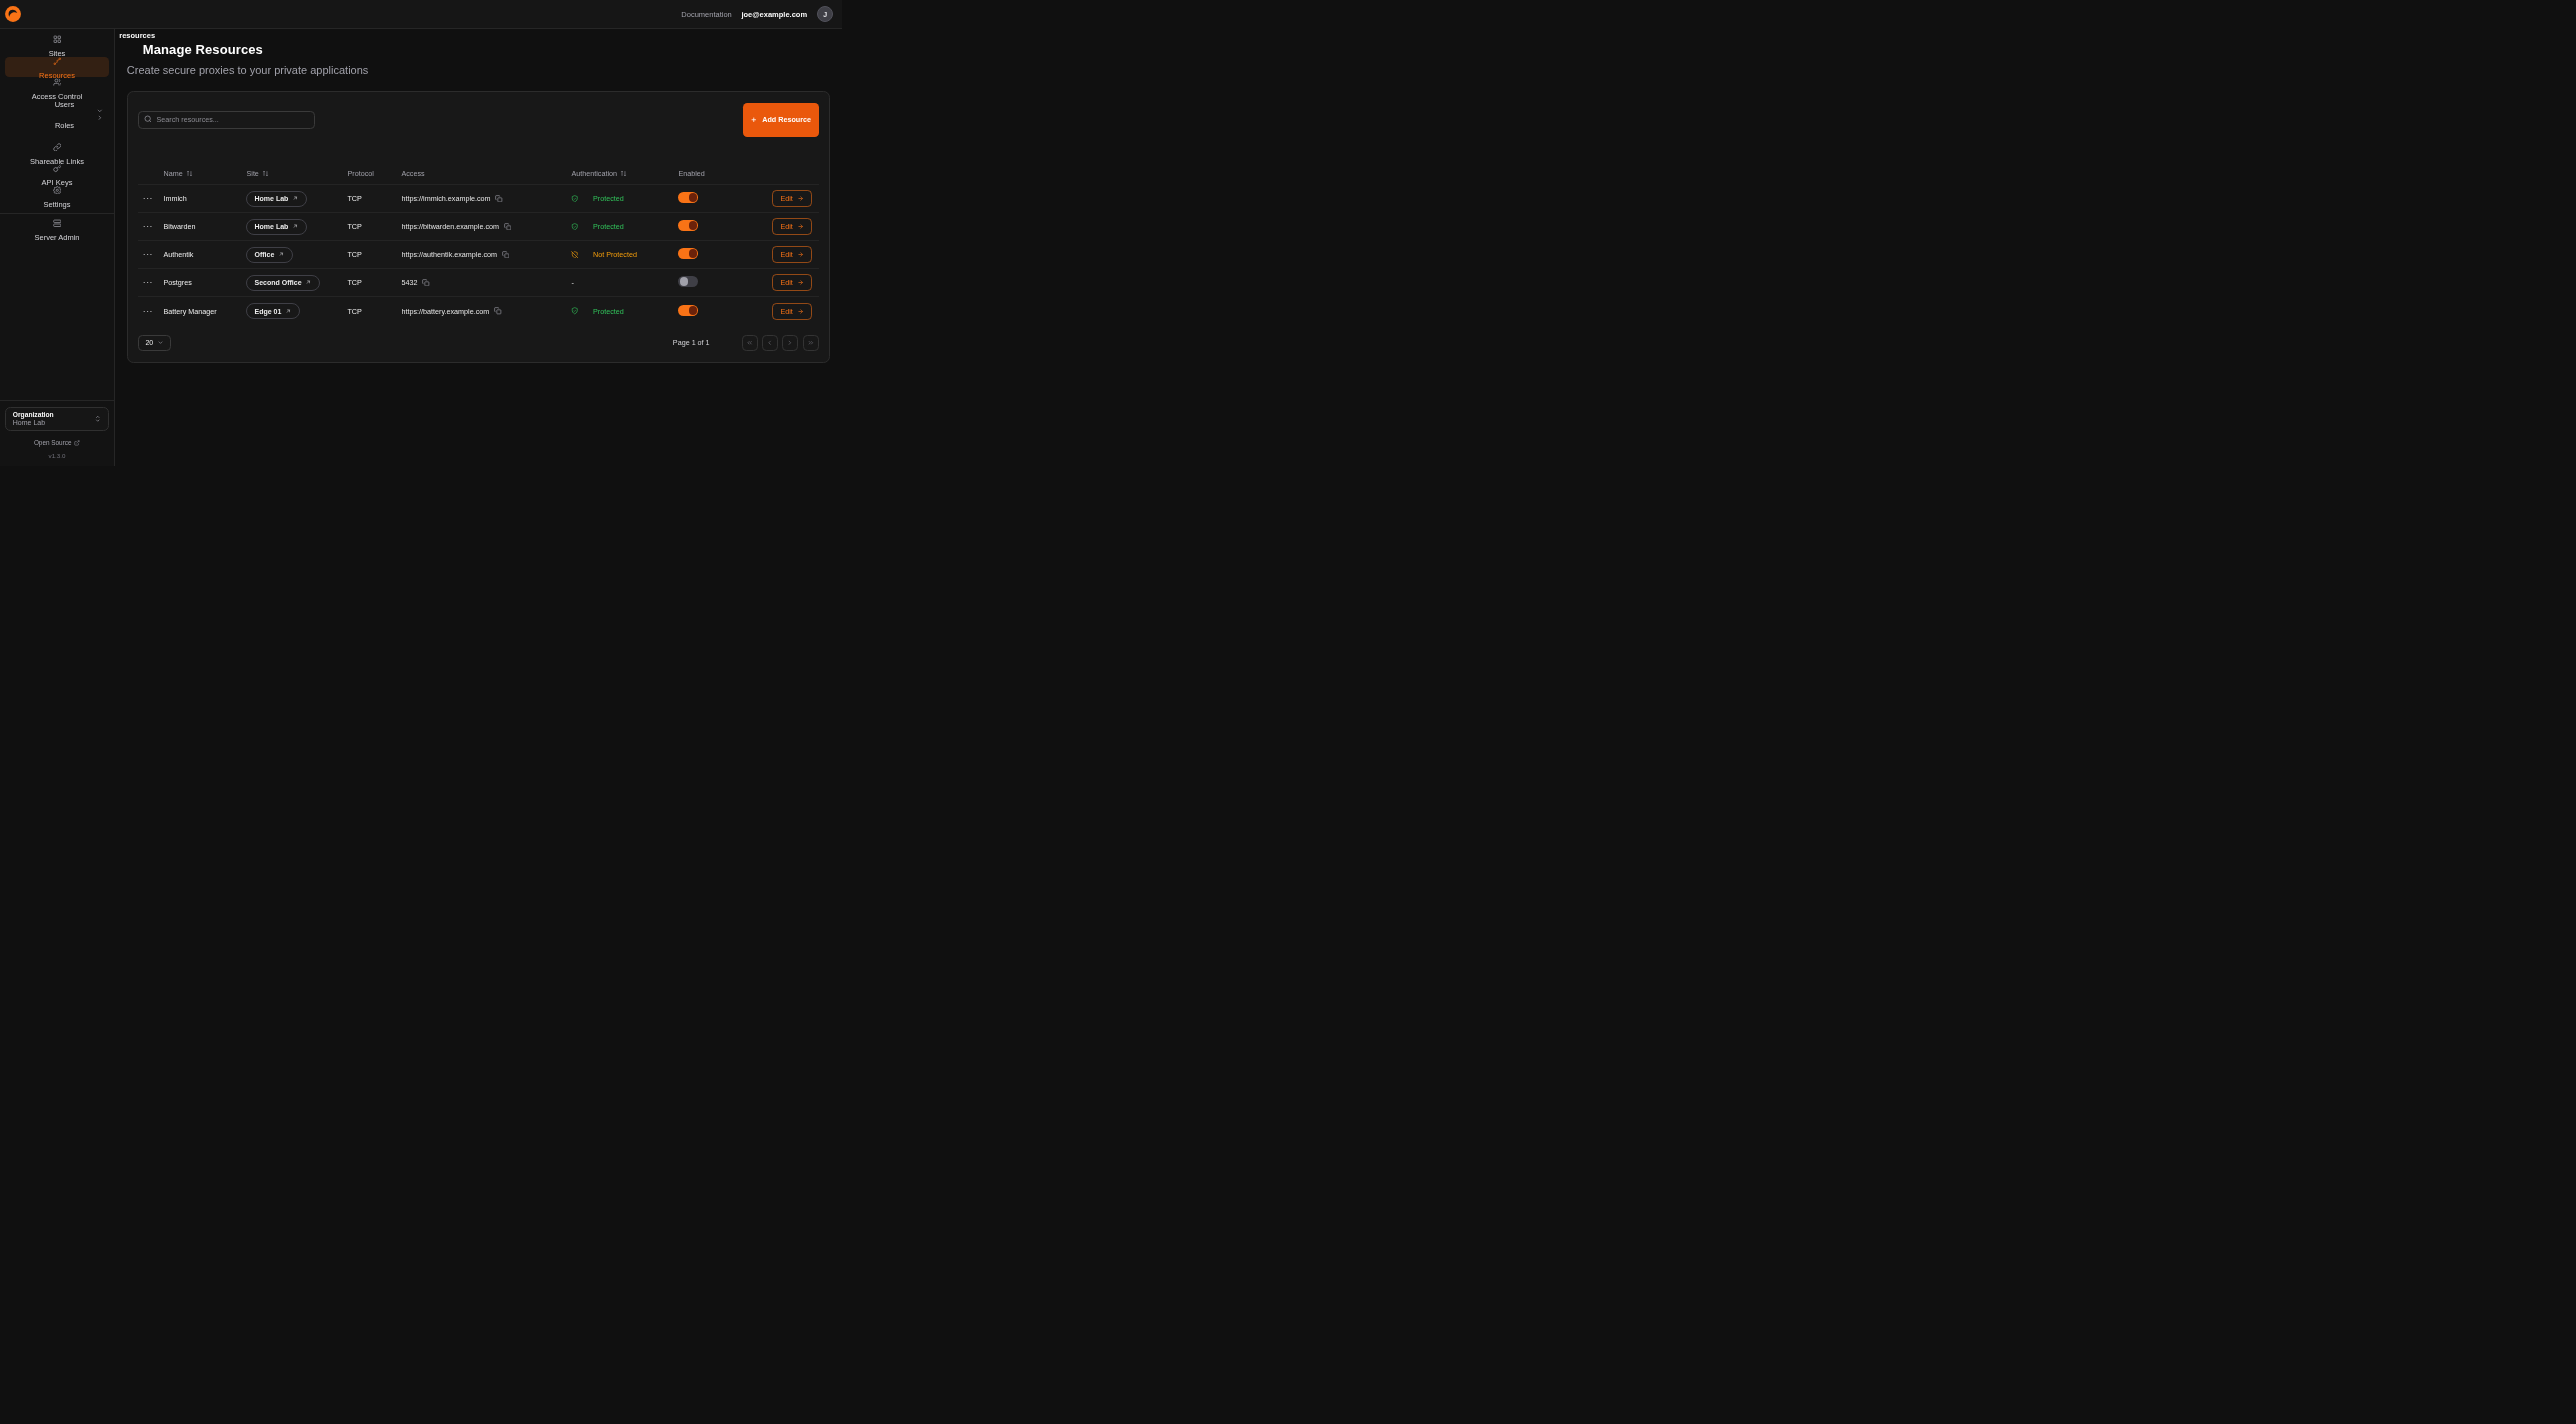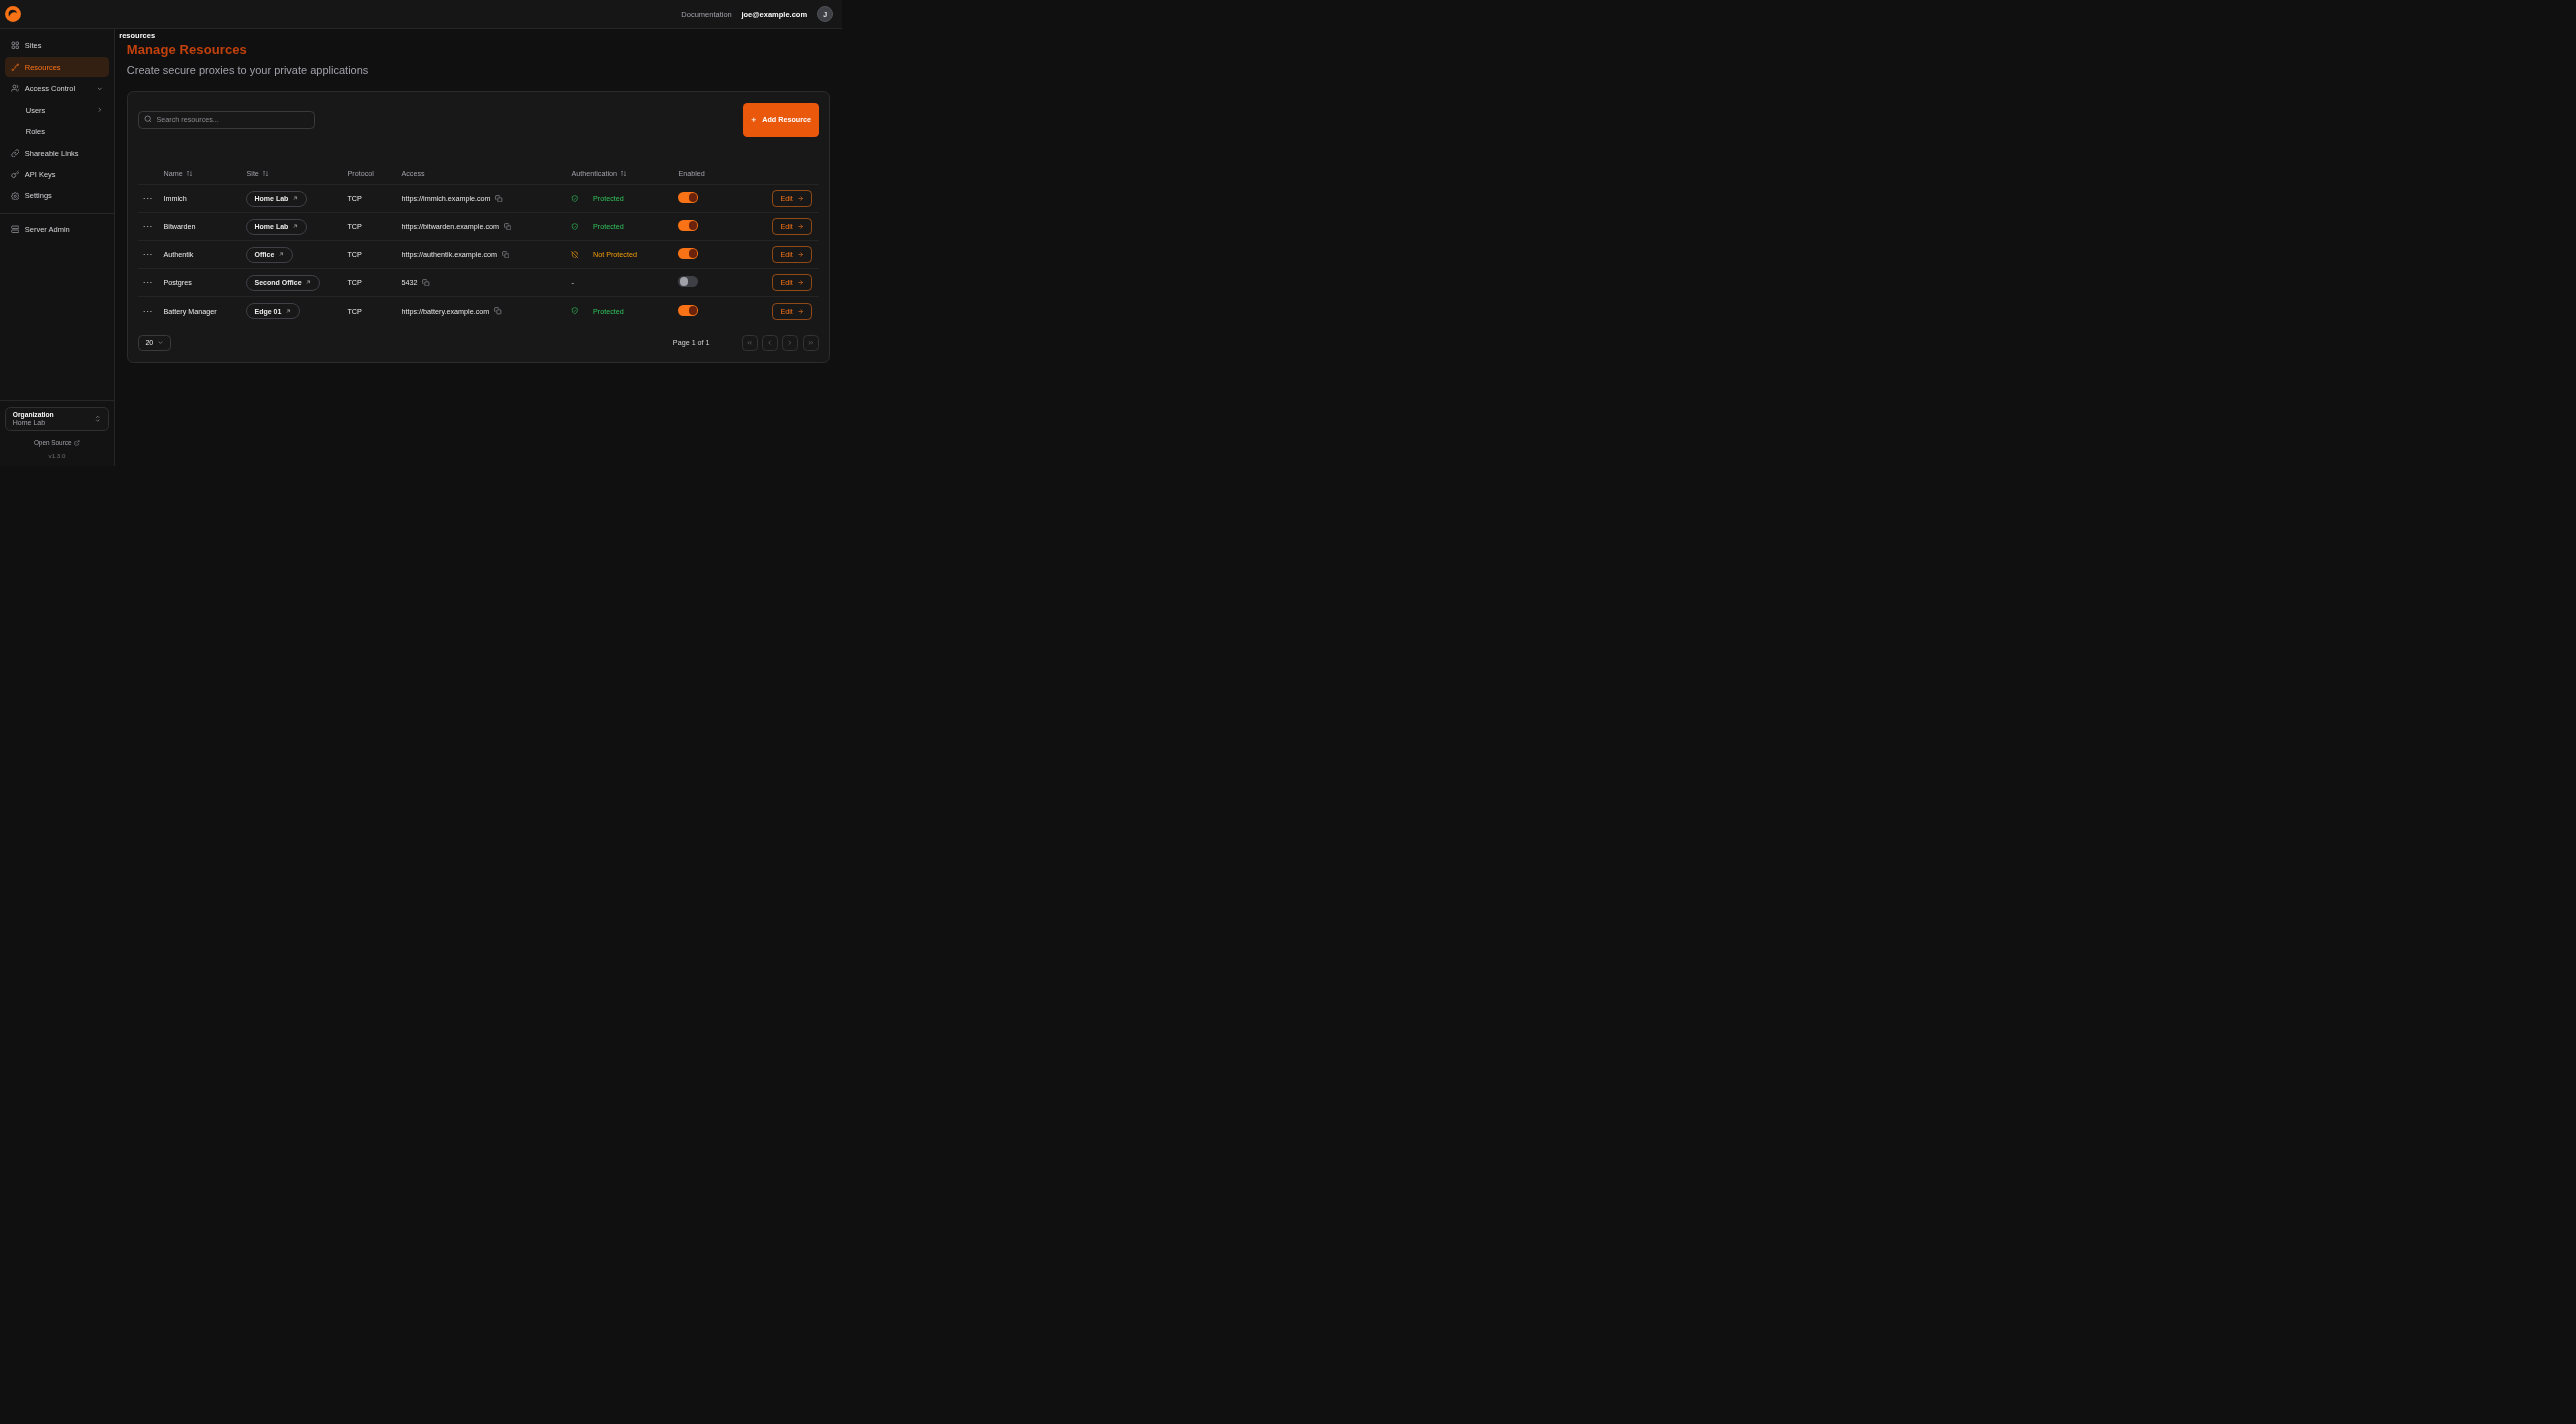--- a/index.html
+++ b/index.html
@@ -35,21 +35,21 @@
 
   
   .shell { display:flex; min-height:437px; }
   .sidebar {
     width:115px; background:#131313; border-right:0.5px solid #262626;
     display:flex; flex-direction:column; padding:6.4px 5.4px 5.4px 5.4px;
   }
   .nav-item {
     display:flex; align-items:center; gap:5.4px; height:20.4px;
     padding:0 5.4px; border-radius:4.3px; color:#d4d4d8; cursor:pointer;
-    font-size:7.5px; margin-bottom:1.1px;
+    font-size:7.5px; margin-bottom:1.1px;flex-direction:column;
   }
   .nav-item .nav-icon { color:#a1a1aa; display:inline-flex; }
   .nav-item.active { background:rgba(249,115,22,0.14); color:#f97316; }
   .nav-item.active .nav-icon { color:#f97316; }
   .nav-item .trail { margin-left:auto; color:#a1a1aa; display:inline-flex; }
   .nav-item.sub { padding-left:20.4px; }
   .sidebar-sep { border:none; border-top:0.5px solid #262626; margin:5.4px -5.4px; }
   .sidebar-bottom { margin-top:auto; }
   .org-box {
     border:0.5px solid #303030; border-radius:5.4px; padding:3.8px 6.4px;
@@ -61,21 +61,21 @@
   .org-box .updown { color:#a1a1aa; }
   .sidebar-foot { text-align:center; padding:7.5px 0 2.1px 0; }
   .open-source {
     color:#a1a1aa; font-size:6.4px; text-decoration:none; cursor:pointer;
     display:inline-flex; align-items:center; gap:2.7px;
   }
   .version { color:#71717a; font-size:6.2px; margin-top:4.3px; }
 
   
   .main { flex:1; padding:13px 11.8px; }
-  .page-title { font-size:13px; font-weight:700; color:#c2410c; letter-spacing:0.1px; }
+  .page-title { font-size:13px; font-weight:700; color:#ffffff; letter-spacing:0.1px;margin-left:16px; }
   .page-subtitle { color:#a1a1aa; margin-top:7px; font-size:11px; }
 
   .card {
     margin-top:15px; background:#181818; border:0.5px solid #2c2c2c;
     border-radius:6.4px; padding:10.7px;
   }
   .toolbar { display:flex; align-items:center; justify-content:space-between; margin-bottom:27px; }
   .search-wrap {
     position:relative; width:177px;
   }

